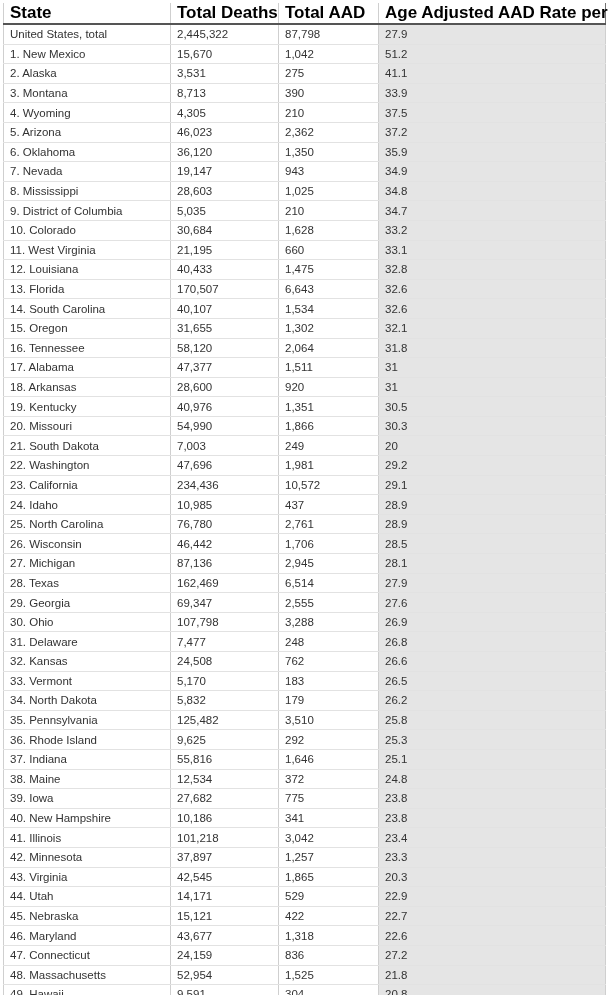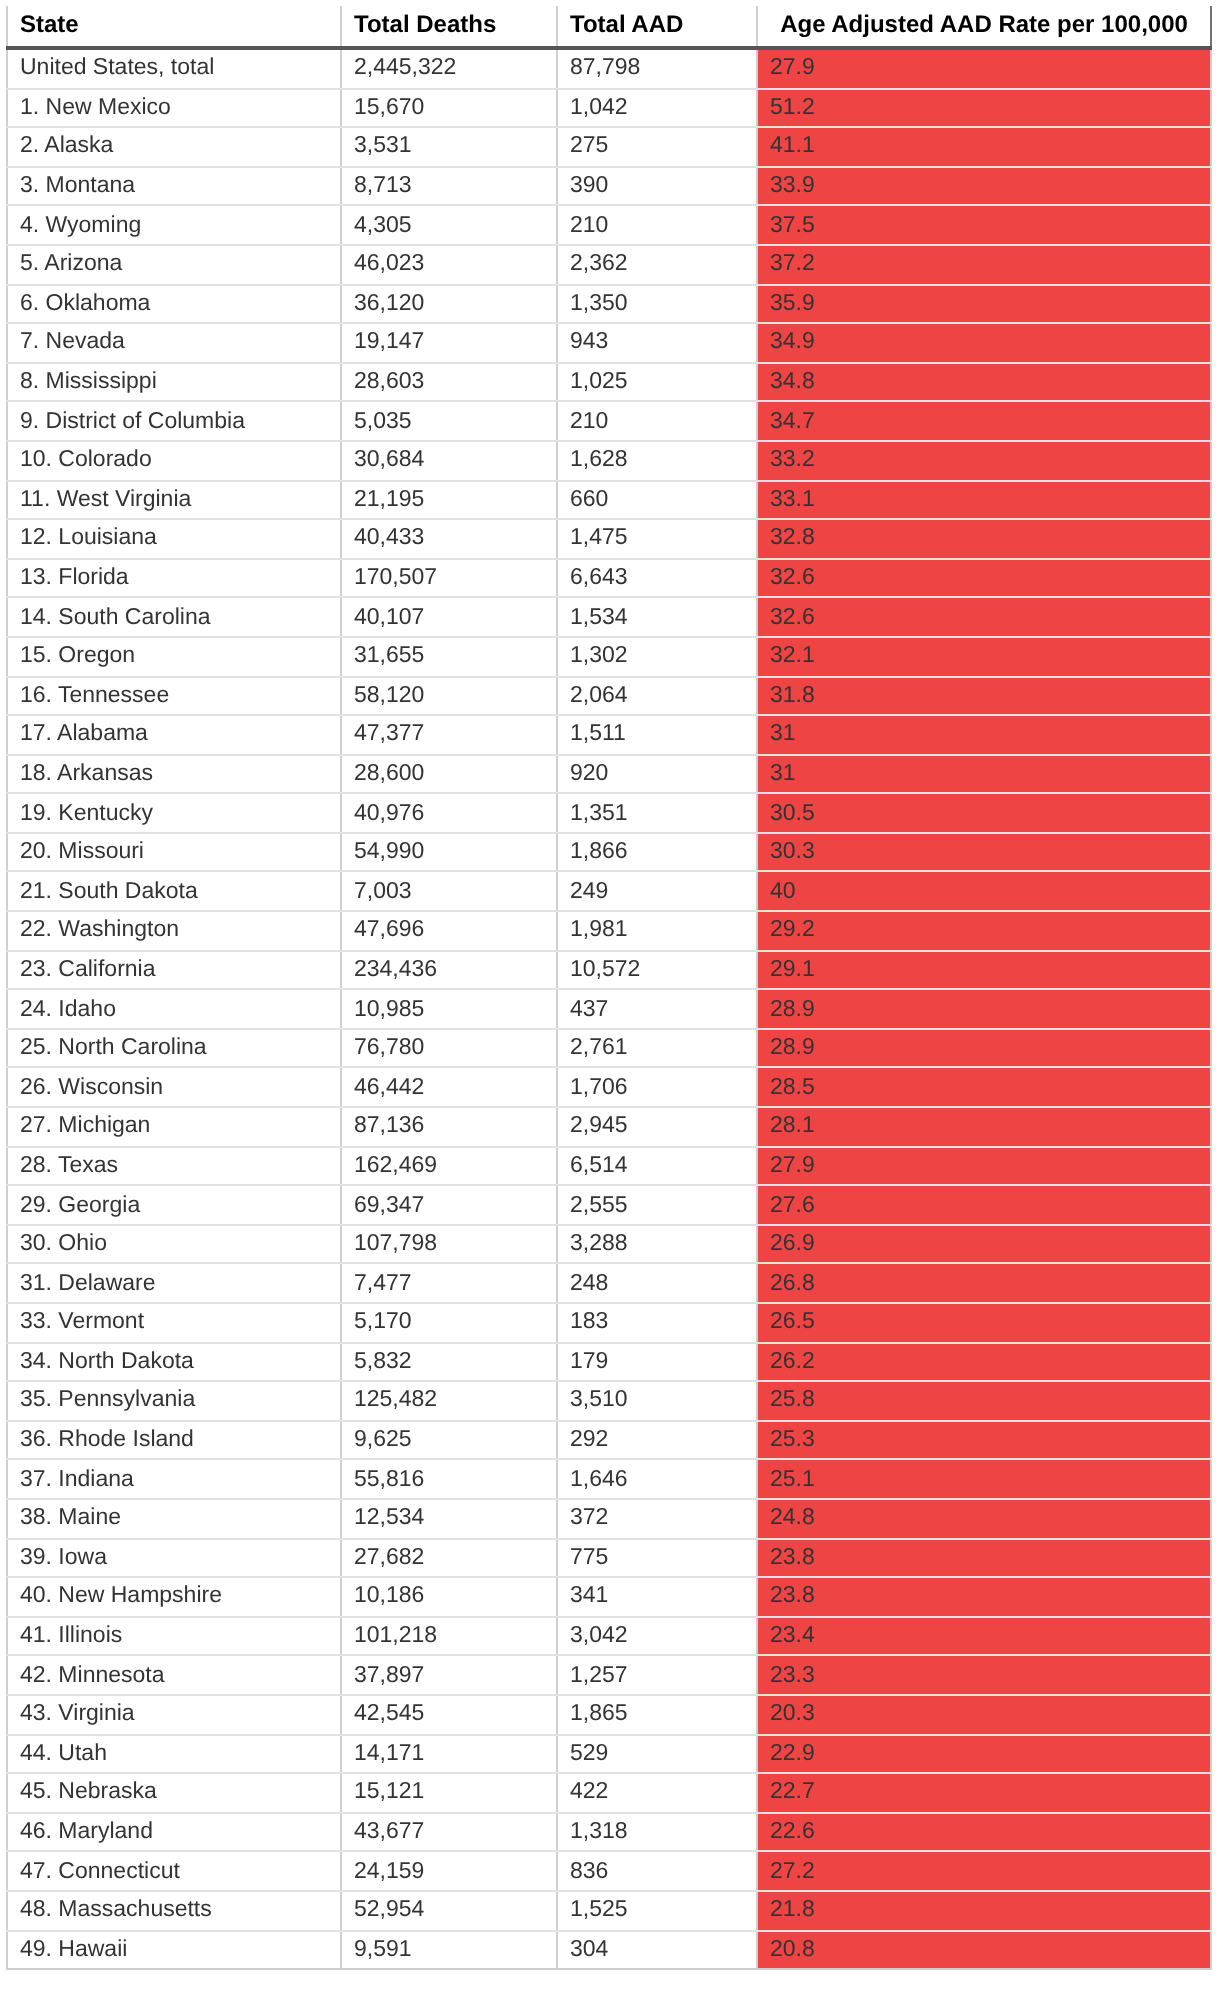--- a/index.html
+++ b/index.html
@@ -32,21 +32,21 @@
 
   thead th {
     font-weight: bold;
     color: #000000;
     background: #ffffff;
     text-align: left;
     padding: 3px 6px 4px 6px;
     border-bottom: 2px solid #555555;
     border-right: 1px solid #cfcfcf;
     white-space: nowrap;
-    font-size: 12px;
+    font-size: 17px;
     line-height: 13px;
     vertical-align: bottom;
   }
   thead th.first-col {
     border-left: 1px solid #cfcfcf;
   }
   thead th.rate-col {
     border-right: 1px solid #737373;
     text-align: center;
   }
@@ -60,21 +60,21 @@
     overflow: hidden;
     text-overflow: clip;
     background: #ffffff;
     vertical-align: middle;
   }
   tbody td.first-col {
     border-left: 1px solid #cfcfcf;
     margin-left: 36px;
   }
   tbody td.rate-col {
-    background: #ef4444;
+    background: #e5e5e5;
     border-right: 1px solid #cfcfcf;
   }
   tbody tr:last-child td {
     border-bottom: 1px solid #cfcfcf;
   }
 </style>
 </head>
 <body>
 
 <div class="table-wrap">
@@ -217,21 +217,21 @@
         <tr>
           <td class="first-col">20. Missouri</td>
           <td>54,990</td>
           <td>1,866</td>
           <td class="rate-col">30.3</td>
         </tr>
         <tr>
           <td class="first-col">21. South Dakota</td>
           <td>7,003</td>
           <td>249</td>
-          <td class="rate-col">40</td>
+          <td class="rate-col">20</td>
         </tr>
         <tr>
           <td class="first-col">22. Washington</td>
           <td>47,696</td>
           <td>1,981</td>
           <td class="rate-col">29.2</td>
         </tr>
         <tr>
           <td class="first-col">23. California</td>
           <td>234,436</td>
@@ -278,20 +278,26 @@
           <td class="first-col">30. Ohio</td>
           <td>107,798</td>
           <td>3,288</td>
           <td class="rate-col">26.9</td>
         </tr>
         <tr>
           <td class="first-col">31. Delaware</td>
           <td>7,477</td>
           <td>248</td>
           <td class="rate-col">26.8</td>
+        </tr>
+        <tr>
+          <td class="first-col">32. Kansas</td>
+          <td>24,508</td>
+          <td>762</td>
+          <td class="rate-col">26.6</td>
         </tr>
         <tr>
           <td class="first-col">33. Vermont</td>
           <td>5,170</td>
           <td>183</td>
           <td class="rate-col">26.5</td>
         </tr>
         <tr>
           <td class="first-col">34. North Dakota</td>
           <td>5,832</td>

